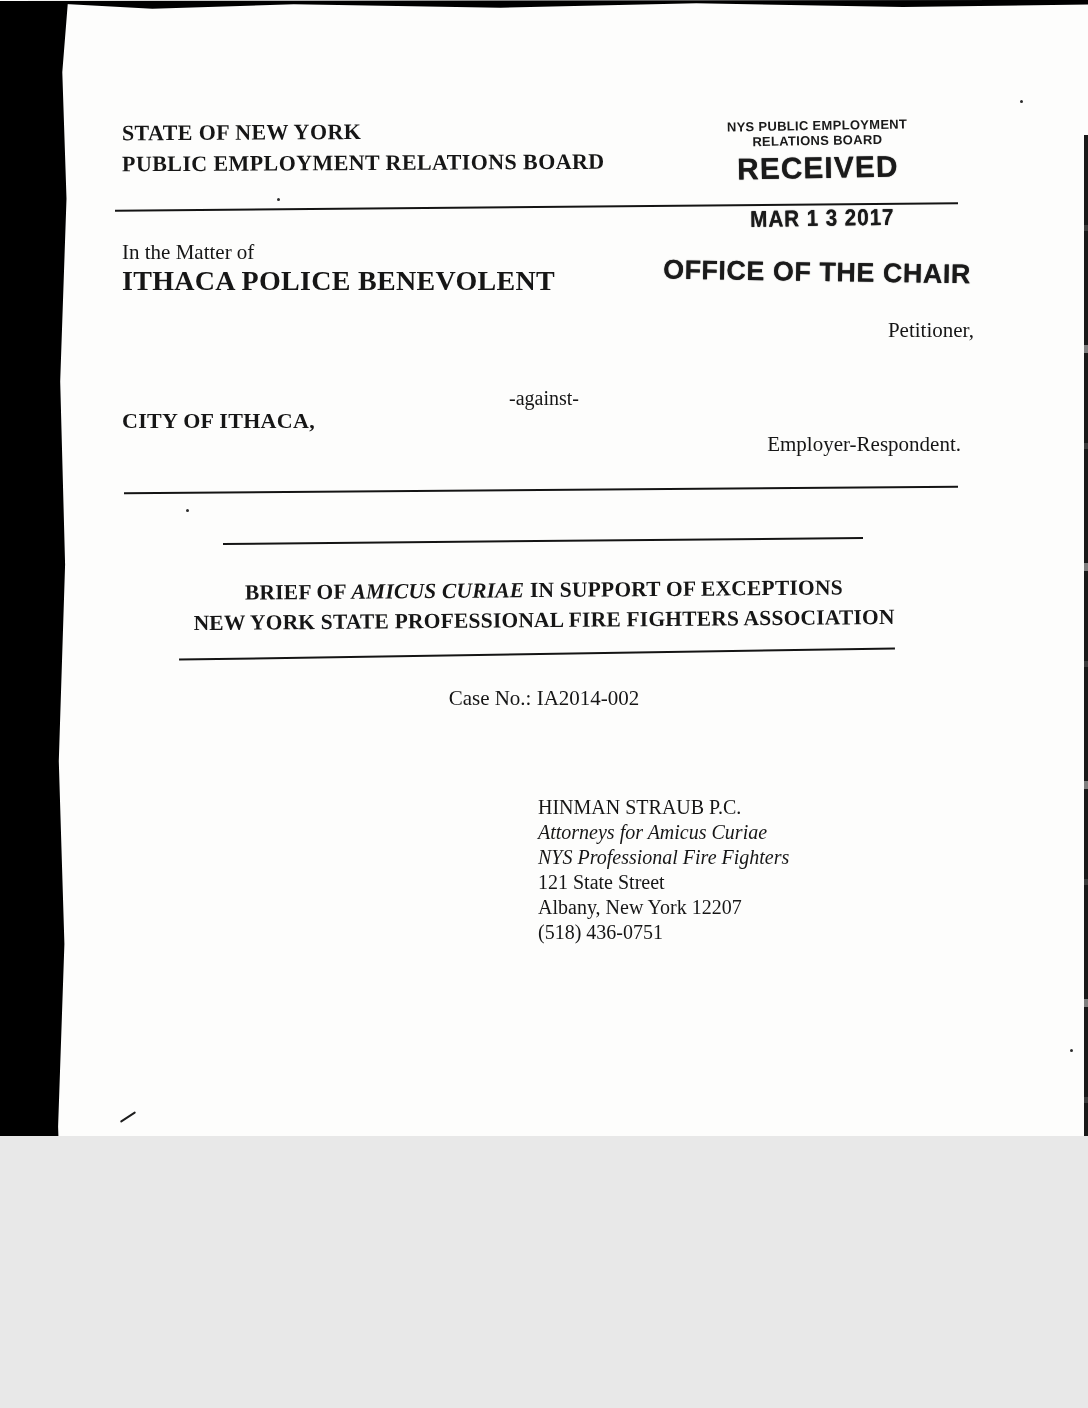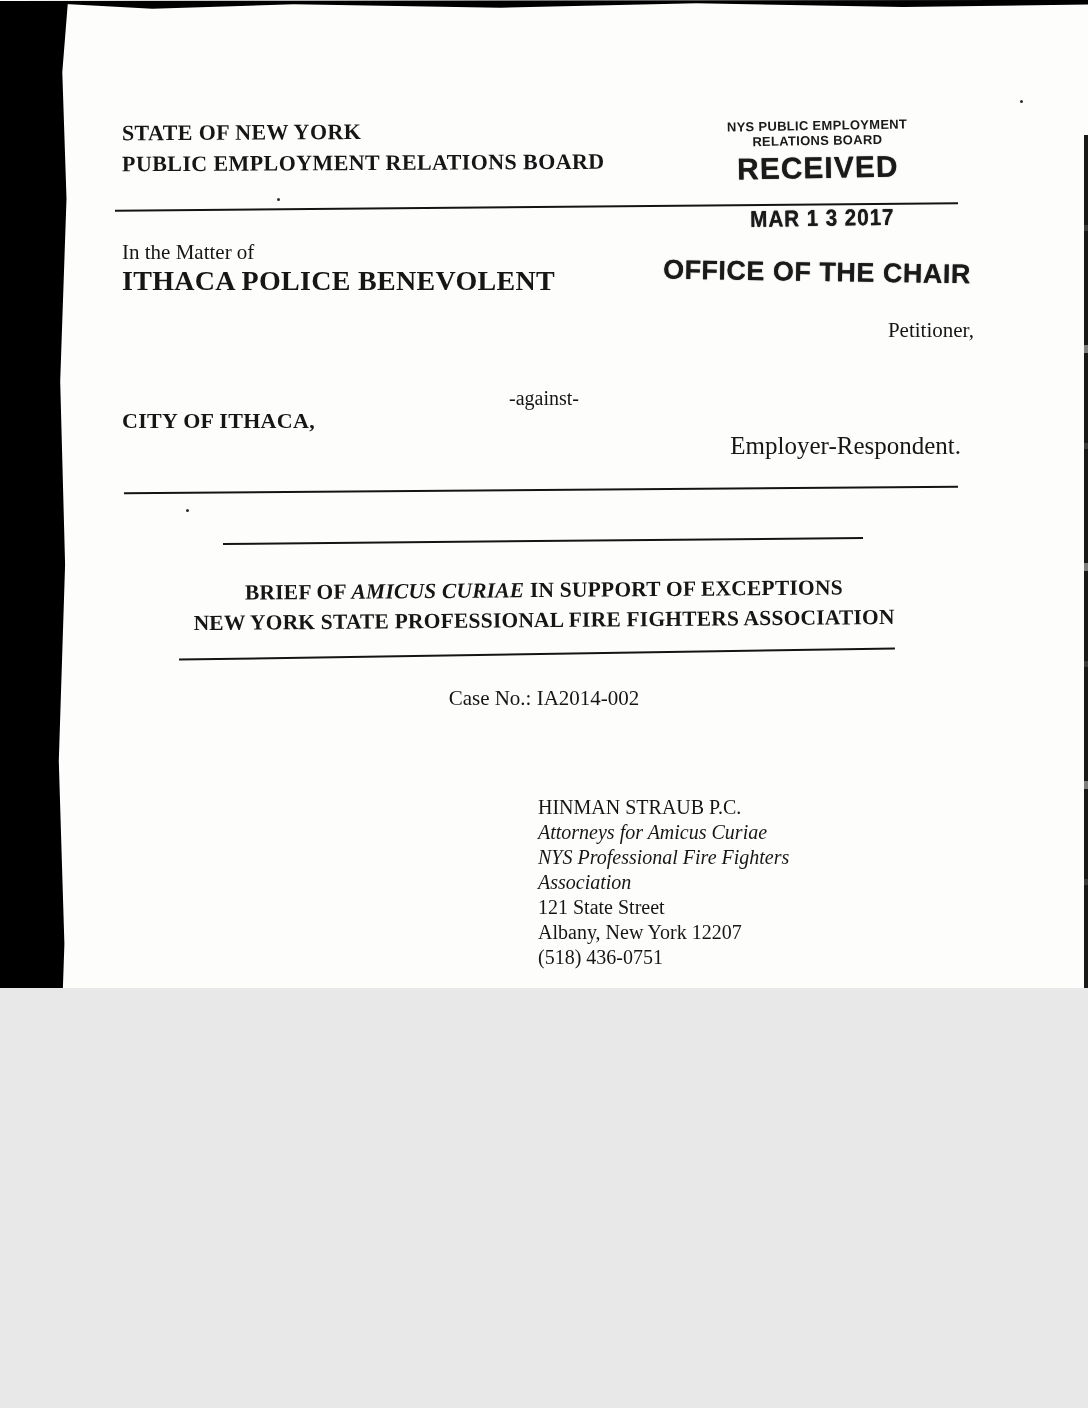--- a/index.html
+++ b/index.html
@@ -1,18 +1,18 @@
 <!DOCTYPE html>
 <html><head>
 <meta charset="utf-8">
 <style>
   html,body{margin:0;padding:0;background:#e8e8e8;}
   .page{
     position:relative;
-    width:1088px;height:988px;
+    width:1088px;height:1136px;
     background:#fdfdfc;
     overflow:hidden;
     font-family:"Liberation Serif", serif;
     color:#161616;
   }
   
   .scan-strip-left{
     position:absolute;left:0;top:2px;width:70px;height:1406px;background:#000;
     clip-path:polygon(0 0,97% 0,89% 5%,95% 14%,86% 27%,93% 40%,84% 54%,92% 67%,83% 80%,90% 90%,81% 100%,0 100%);
   }
@@ -35,21 +35,21 @@
   .rule-3{left:223px;top:540px;width:640px;transform:rotate(-0.55deg);}
   .rule-4{left:179px;top:653px;width:716px;transform:rotate(-0.9deg);}
 
   
   .court-header{position:absolute;left:122px;top:116px;font-size:22px;font-weight:bold;line-height:31px;letter-spacing:.4px;transform:rotate(-0.3deg);}
   .matter-intro{position:absolute;left:122px;top:240px;font-size:21px;}
   .petitioner-name{position:absolute;left:122px;top:266px;font-size:28px;font-weight:bold;line-height:30px;letter-spacing:.3px;}
   .petitioner-role{position:absolute;right:114px;top:318px;font-size:21px;}
   .against{position:absolute;left:120px;top:352px;width:848px;text-align:center;font-size:20px;margin-top:35px;}
   .respondent-name{position:absolute;left:122px;top:408px;font-size:22px;font-weight:bold;letter-spacing:.3px;}
-  .respondent-role{position:absolute;right:127px;top:432px;font-size:25px;}
+  .respondent-role{position:absolute;right:127px;top:432px;font-size:21px;}
   .brief-title{position:absolute;left:120px;top:575px;width:848px;text-align:center;font-size:21.5px;font-weight:bold;line-height:30px;letter-spacing:.2px;transform:rotate(-0.5deg);}
   .case-number{position:absolute;left:120px;top:686px;width:848px;text-align:center;font-size:21px;}
   .counsel-block{position:absolute;left:538px;top:795px;font-size:20px;line-height:25px;}
   .counsel-block .it{font-style:italic;}
 
   
   .stamp{font-family:"Liberation Sans", sans-serif;color:#1a1a1a;}
   .received-stamp{position:absolute;left:700px;top:118px;width:235px;text-align:center;transform:rotate(-1deg);}
   .received-stamp .agency{font-size:13px;font-weight:bold;line-height:15px;letter-spacing:.3px;}
   .received-stamp .status{font-size:30px;font-weight:bold;letter-spacing:1px;margin-top:3px;text-shadow:0 0 1px #333;}
@@ -110,19 +110,18 @@
   </div>
 
   <div class="rule rule-4"></div>
 
   <div class="case-number">Case No.: IA2014-002</div>
 
   <div class="counsel-block">
     <div>HINMAN STRAUB P.C.</div>
     <div class="it">Attorneys for Amicus Curiae</div>
     <div class="it">NYS Professional Fire Fighters</div>
-    <div class="it">Association</div>
     <div>121 State Street</div>
     <div>Albany, New York 12207</div>
     <div>(518) 436-0751</div>
   </div>
 
 </div>
 
 </body></html>

